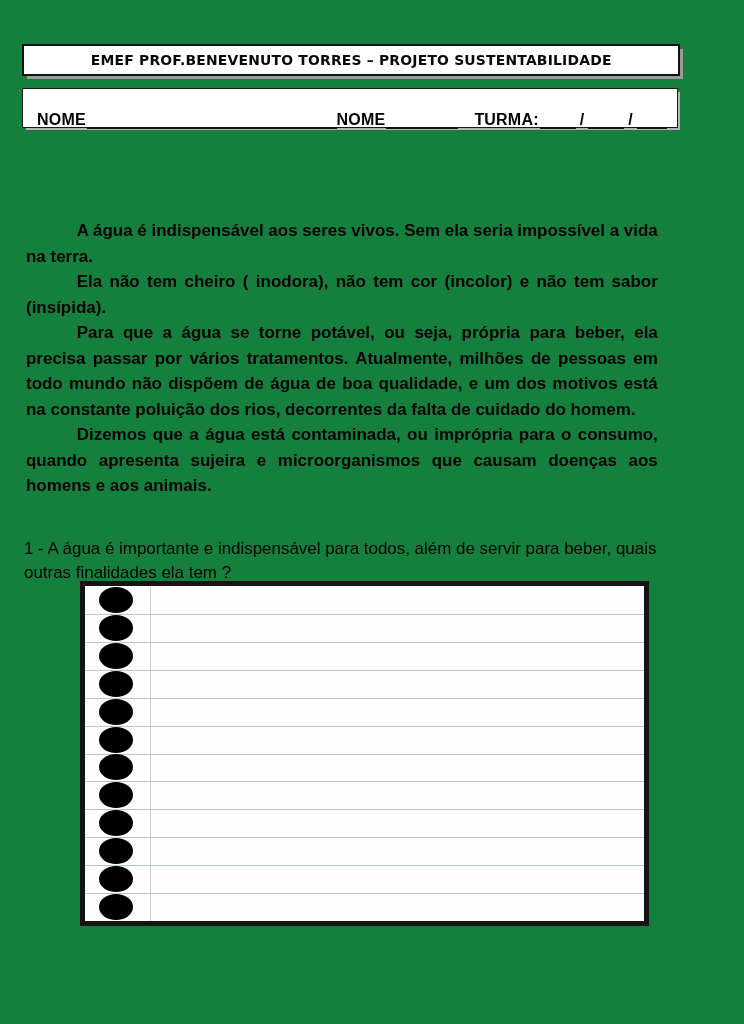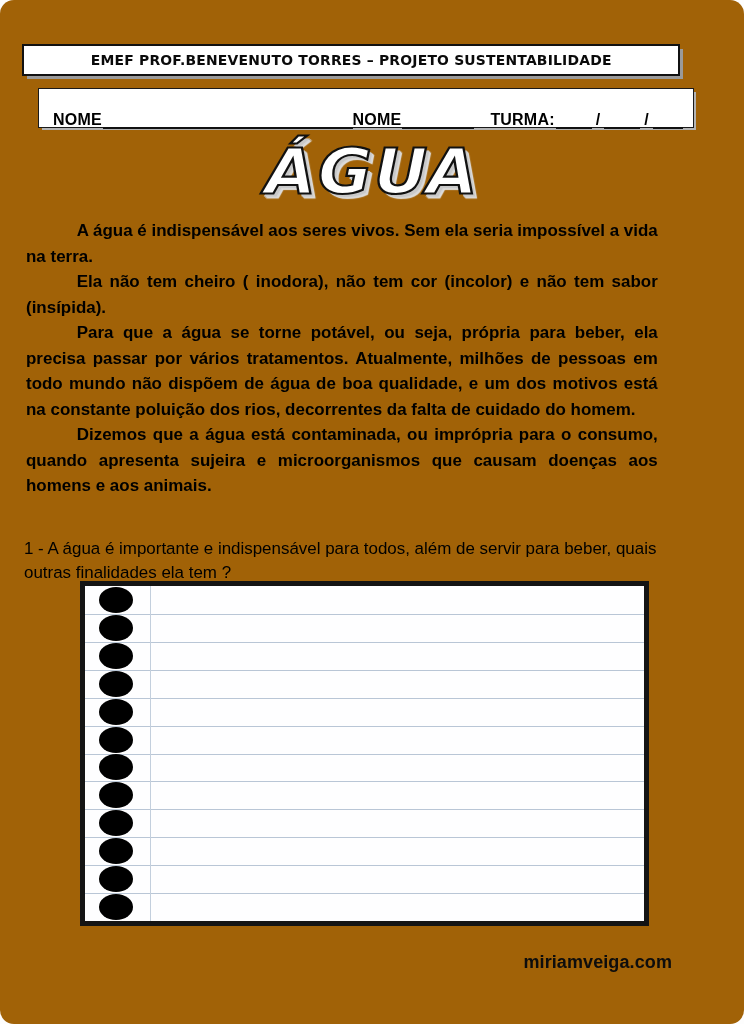--- a/index.html
+++ b/index.html
@@ -14,22 +14,21 @@
     position: relative;
     overflow: hidden;
     font-family: "Liberation Sans", sans-serif;
     color: #000000;
     background: #fdfdfd;
   }
 
   .page {
     position: absolute;
     inset: 0;
-    background: #a16207;
-    border-radius: 14px;
+    background: #15803d;
   }
 
   
   .header-box {
     position: absolute;
     left: 22px;
     top: 44px;
     width: 654px;
     height: 28px;
     border: 2px solid #111;
@@ -52,21 +51,20 @@
   
   .id-box {
     position: absolute;
     left: 22px;
     top: 88px;
     width: 654px;
     height: 38px;
     border: 1.5px solid #1a1a1a;
     background: #ffffff;
     box-shadow: 3px 3px 0 -1px #b4b4b4;
-    margin-left: 16px;
   }
   .id-row {
     position: absolute;
     left: 14px;
     right: 10px;
     bottom: -2px;
     display: flex;
     align-items: flex-end;
     font-size: 16px;
     font-weight: 600;
@@ -230,23 +228,20 @@
       <span class="gap-s"></span>
       <span class="fld-label">TURMA:</span>
       <span class="rule rule-d1"></span>
       <span class="slash">/</span>
       <span class="rule rule-d2"></span>
       <span class="slash">/</span>
       <span class="rule rule-d3"></span>
     </div>
   </div>
 
-  <div class="title-wrap">
-    <span class="title-agua">ÁGUA</span>
-  </div>
 
   <div class="body-text">
     <p>A água é indispensável aos seres vivos. Sem ela seria impossível a vida na terra.</p>
     <p>Ela não tem cheiro ( inodora), não tem cor (incolor) e não tem sabor (insípida).</p>
     <p>Para que a água se torne potável, ou seja, própria para beber, ela precisa passar por vários tratamentos. Atualmente, milhões de pessoas em todo mundo não dispõem de água de boa qualidade, e um dos motivos está na constante poluição dos rios, decorrentes da falta de cuidado do homem.</p>
     <p>Dizemos que a água está contaminada, ou imprópria para o consumo, quando apresenta sujeira e microorganismos que causam doenças aos homens e aos animais.</p>
   </div>
 
   <div class="question">1 -  A água é importante e indispensável para todos, além de servir para beber, quais outras finalidades ela tem ?</div>
 
@@ -276,15 +271,14 @@
           <div class="bullet" style="top: 168px; background: rgb(0, 0, 0);"></div>
           <div class="bullet" style="top: 196px; background: rgb(0, 0, 0);"></div>
           <div class="bullet" style="top: 224px; background: rgb(0, 0, 0);"></div>
           <div class="bullet" style="top: 252px; background: rgb(0, 0, 0);"></div>
           <div class="bullet" style="top: 280px; background: rgb(0, 0, 0);"></div>
           <div class="bullet" style="top: 308px; background: rgb(0, 0, 0);"></div>
         </div>
     </div>
   </div>
 
-  <div class="footer">miriamveiga.com</div>
 
 </div>
 
 </body></html>

